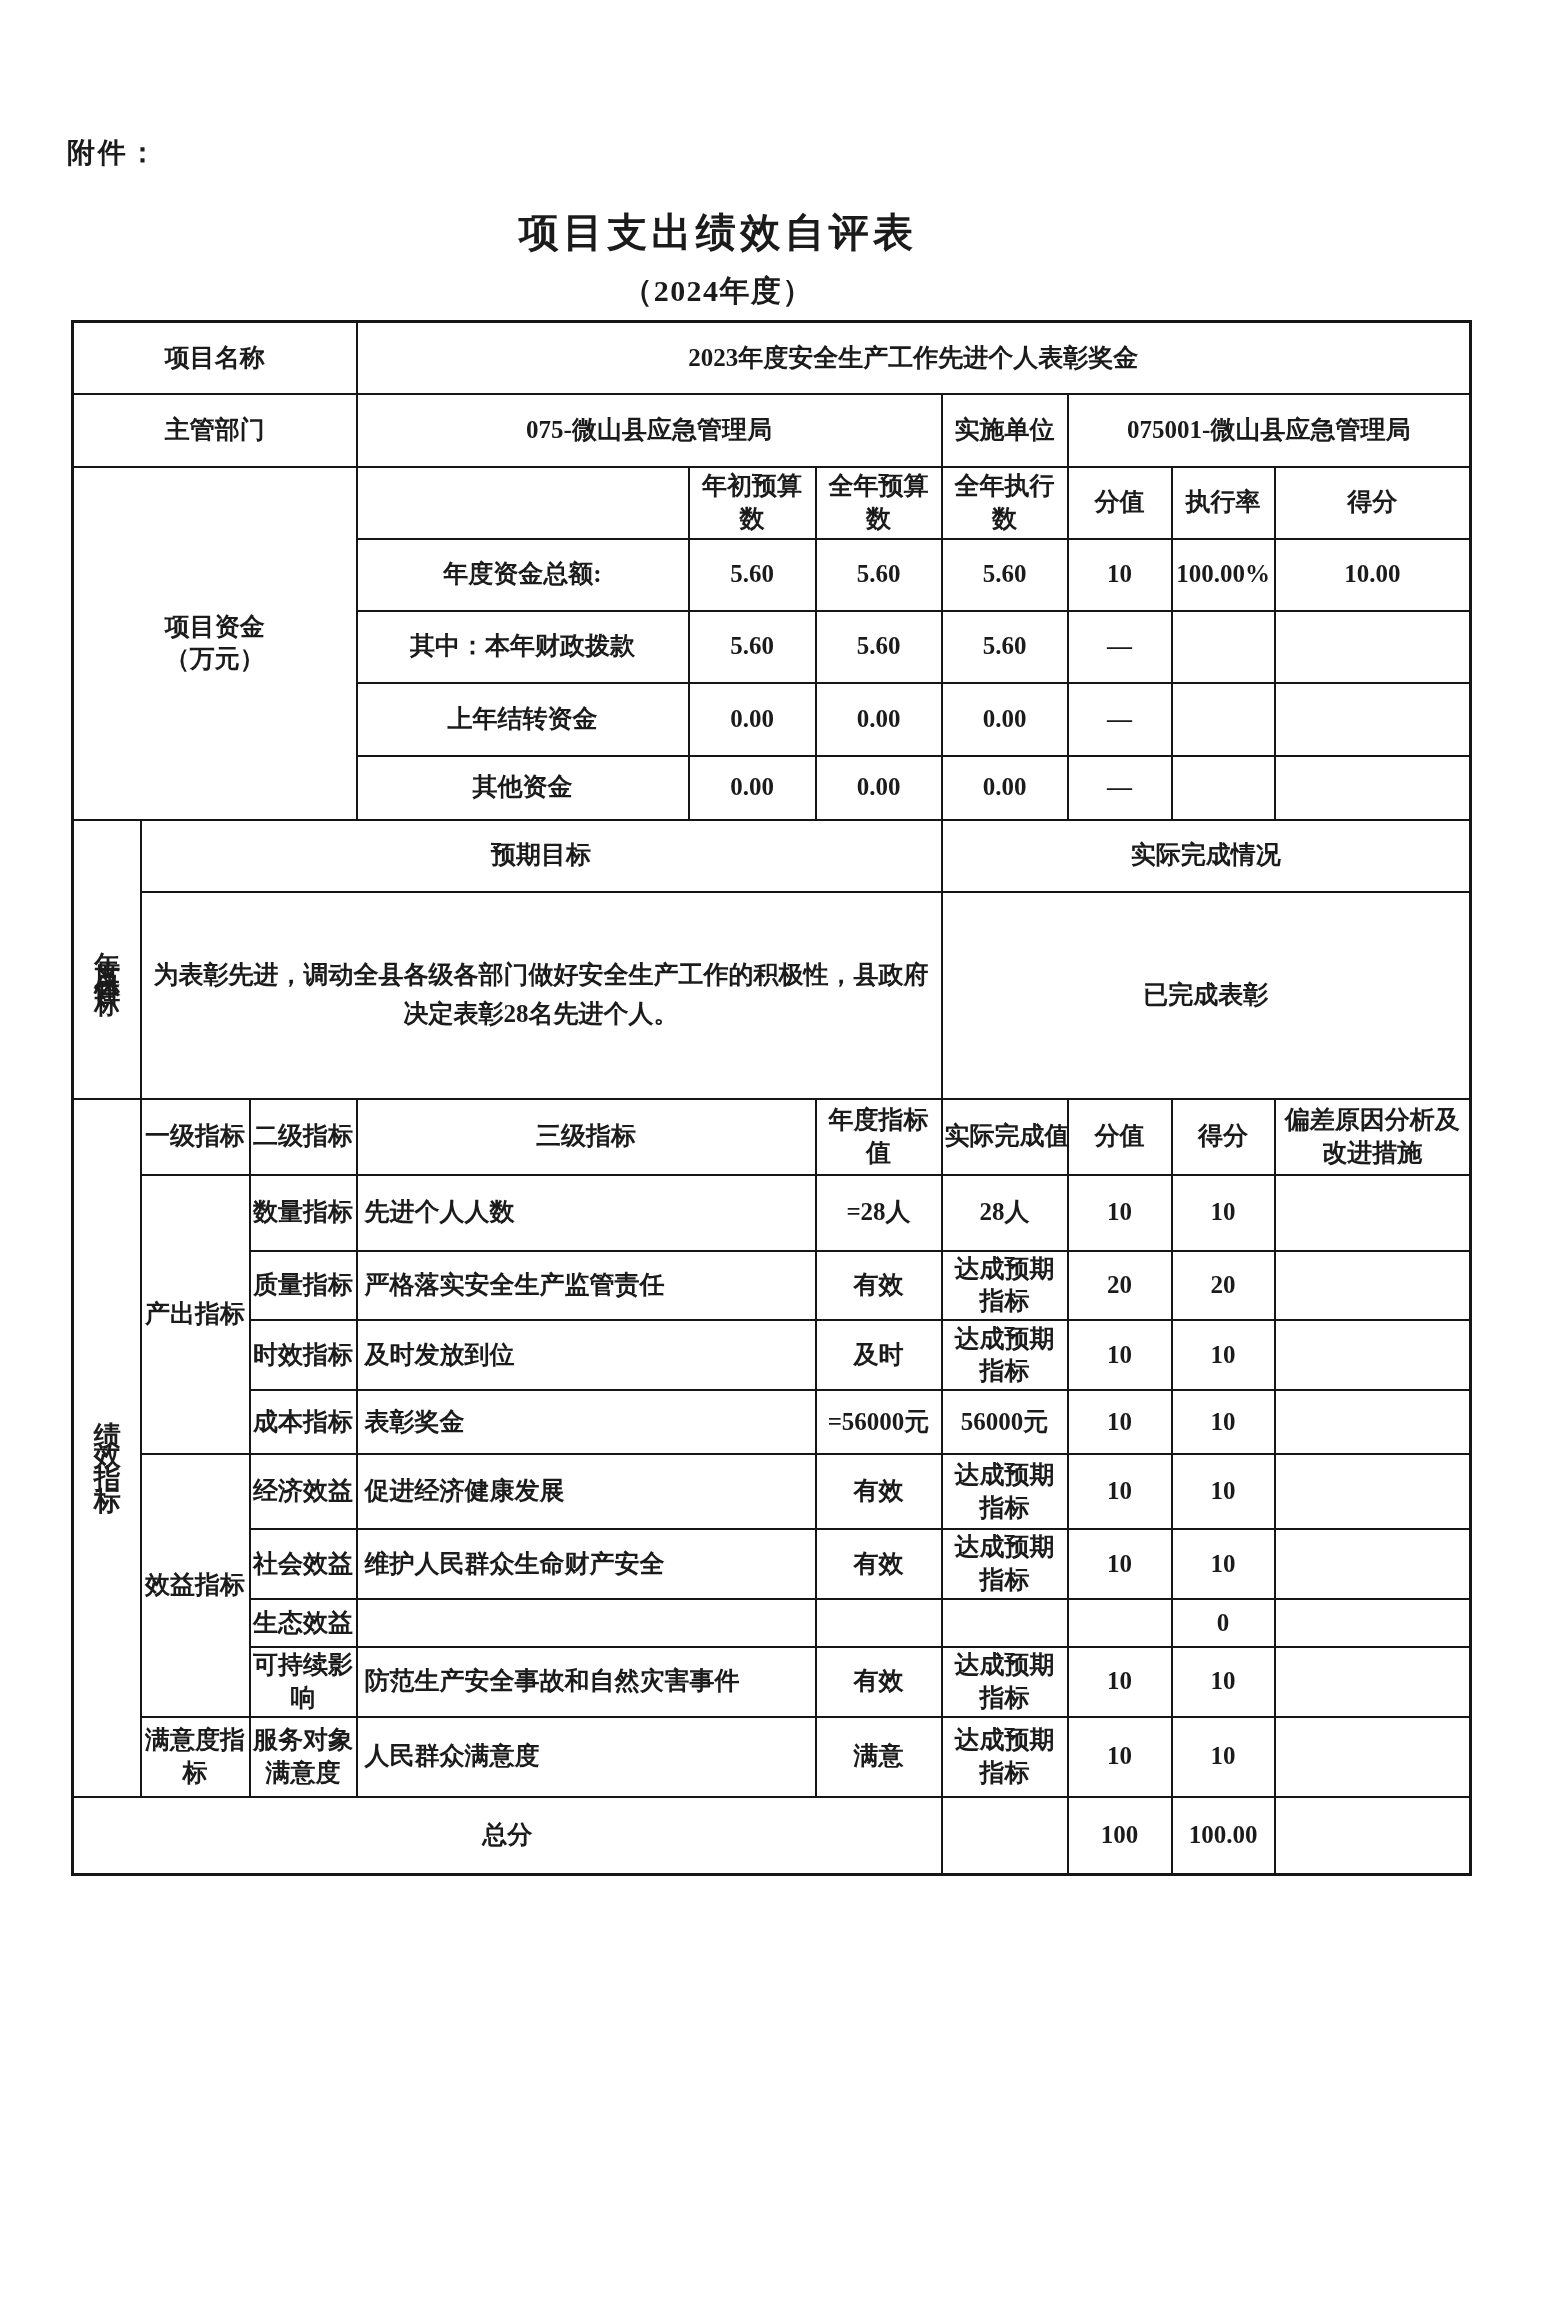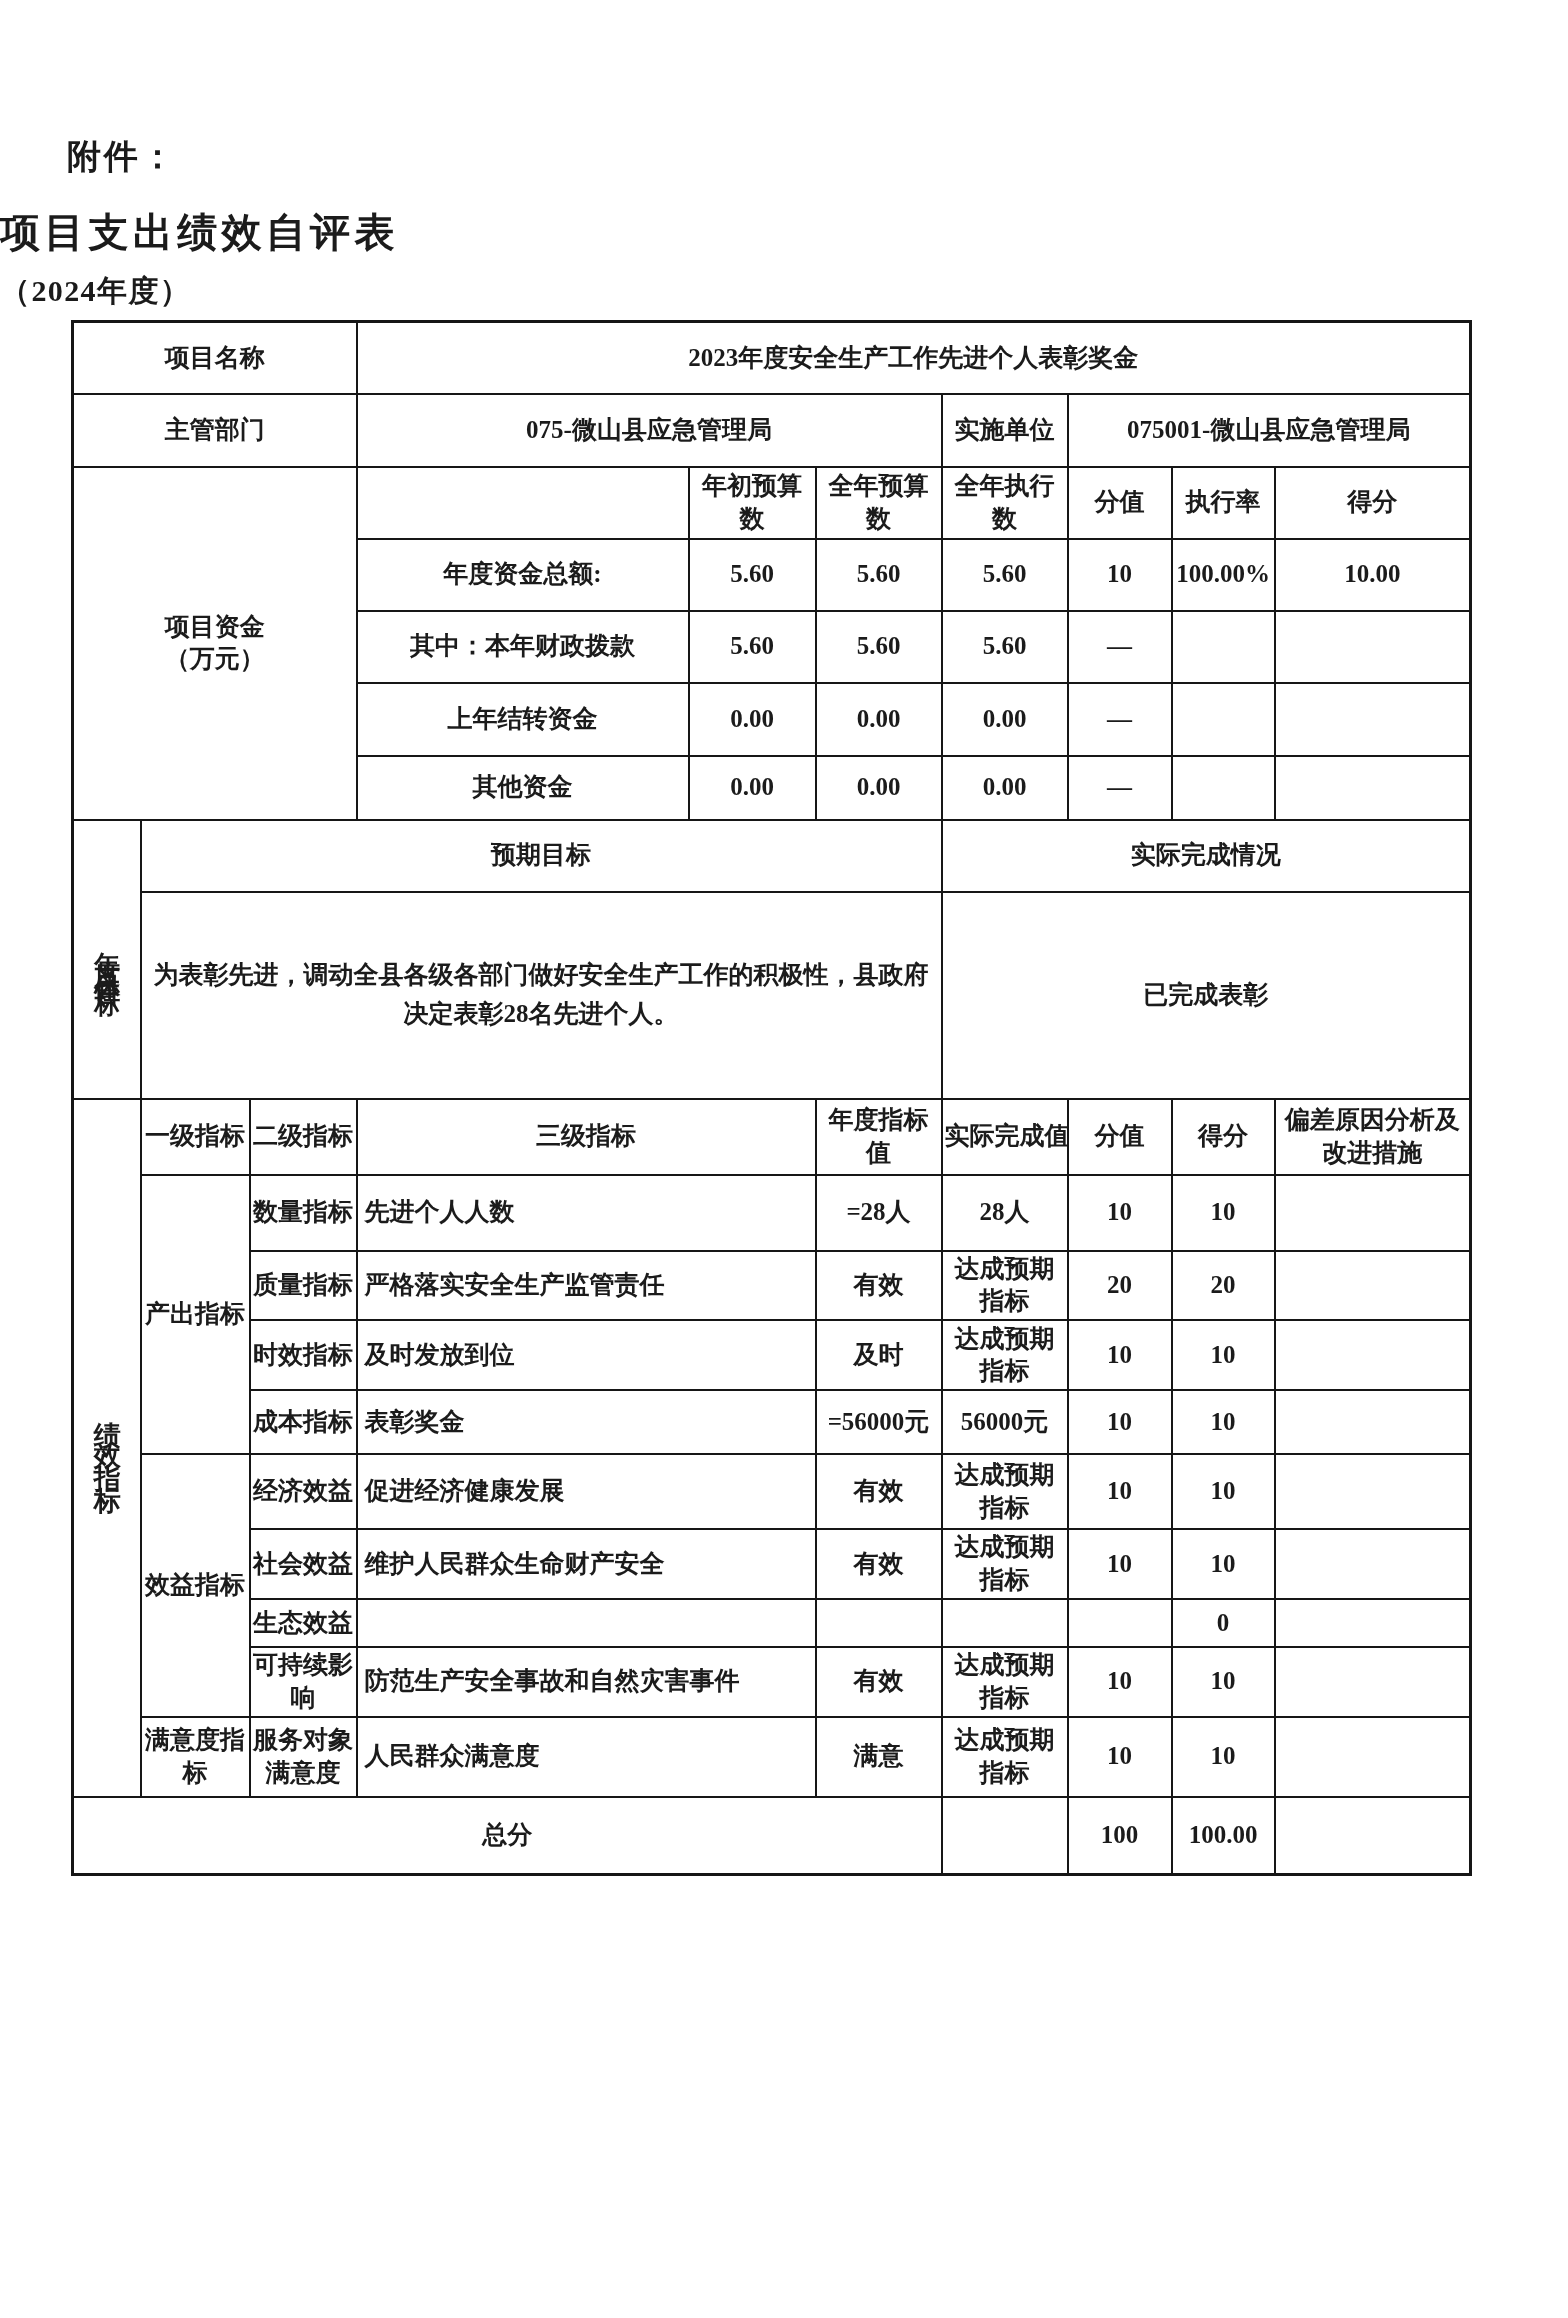--- a/index.html
+++ b/index.html
@@ -6,23 +6,23 @@
   .page{
     position:relative;
     width:1568px;height:2319px;
     background:#ffffff;
     font-family:"Liberation Serif","DejaVu Serif",serif;
     color:#1b1b1b;
     overflow:hidden;
   }
   .attachment{
     position:absolute;top:134px;left:67px;
-    font-size:34px;font-weight:700;letter-spacing:2.8px;
-  }
-  .title-wrap{position:absolute;top:205px;left:0;width:1436px;font-family:Liberation Serif, serif;}
+    font-size:28px;font-weight:700;letter-spacing:2.8px;
+  }
+  .title-wrap{position:absolute;top:205px;left:0;width:1436px;text-align:center;font-family:Liberation Serif, serif;}
   .doc-title{font-size:40px;font-weight:700;letter-spacing:4.3px;}
   .doc-subtitle{font-size:30px;font-weight:700;margin-top:11.4px;letter-spacing:1.4px;}
 
   table.main{
     position:absolute;top:320px;left:71px;
     width:1399px;
     border-collapse:collapse;table-layout:fixed;
     border:3.6px solid #161616;
   }
   td{

